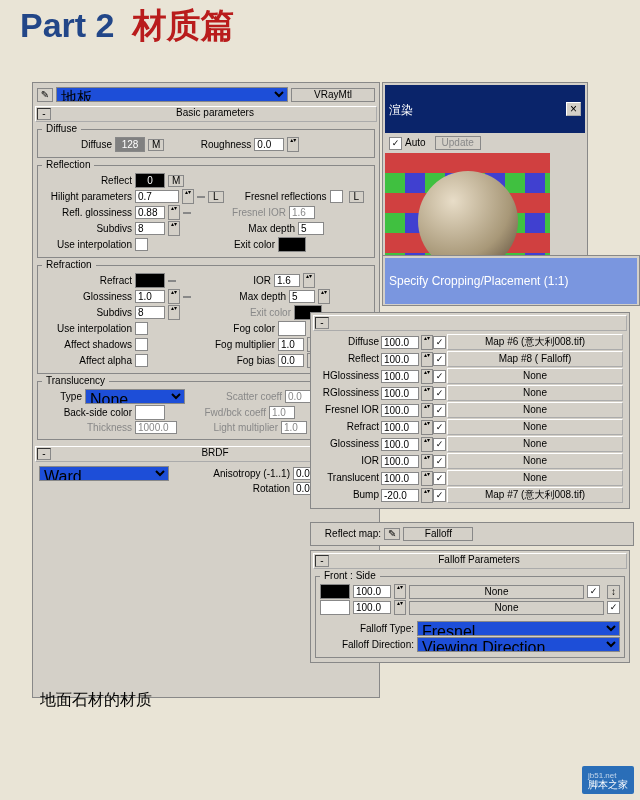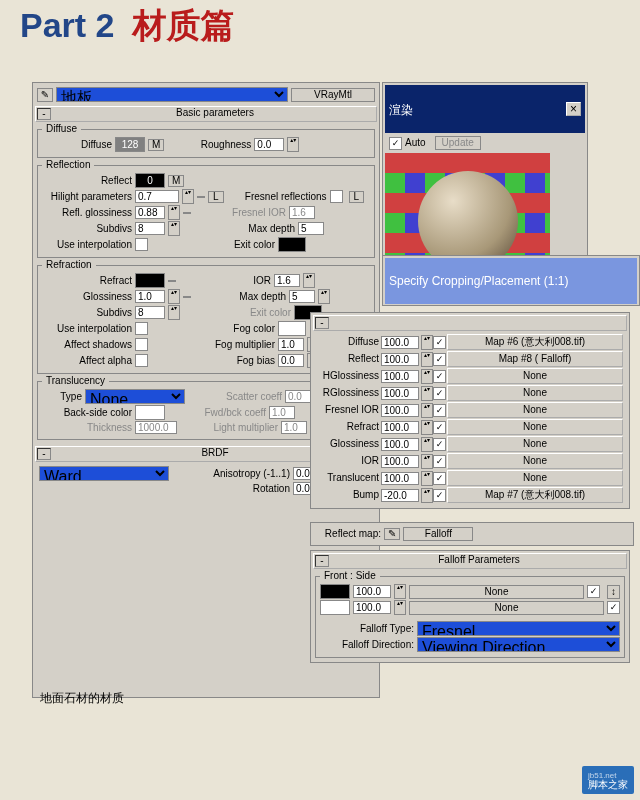--- a/index.html
+++ b/index.html
@@ -23,21 +23,21 @@
 .vray-title{color:#8ab4e8;font-size:13px}
 .vray-sub{color:#c89030;font-size:11px}
 .preview{width:165px;height:135px}
 .ball{width:100px;height:100px;border-radius:50%;background:radial-gradient(circle at 35% 30%,#e8ddc8,#a89878 60%,#504030);margin:auto}
 .checker{background:repeating-conic-gradient(#d04040 0 25%,#4040d0 0 50%,#40c040 0 75%,#d04040 0 100%);background-size:40px 40px}
 .maprow{display:grid;grid-template-columns:62px 38px 10px 12px 1fr;gap:2px;align-items:center;margin:1px 0}
 .maprow input[type=text]{width:100%}
 .maprow .mapbtn{border:1px outset #fff;background:#d4d0c8;text-align:center;height:14px;font-size:10px;line-height:13px;overflow:hidden}
 select{height:15px;border:1px solid #888;background:#1d4ed8;font-size:16px}
 .watermark{position:absolute;right:6px;bottom:6px;background:#2a6eb8;color:#fff;padding:4px 6px;font-size:10px;border-radius:2px}
-.footnote{position:absolute;left:40px;top:692px;font-size:12px}
+.footnote{position:absolute;left:40px;top:692px;font-size:16px}
 </style>
 </head>
 <body>
 
 <h1><b>Part 2</b><span>材质篇</span></h1>
 
 <div class="panel" style="left:32px;top:82px;width:342px;height:610px">
   <div class="row" style="margin:2px 2px 4px">
     <span class="btn" style="width:14px;padding:1px 0;text-align:center">✎</span>
     <select style="flex:1"><option>地板</option></select>

